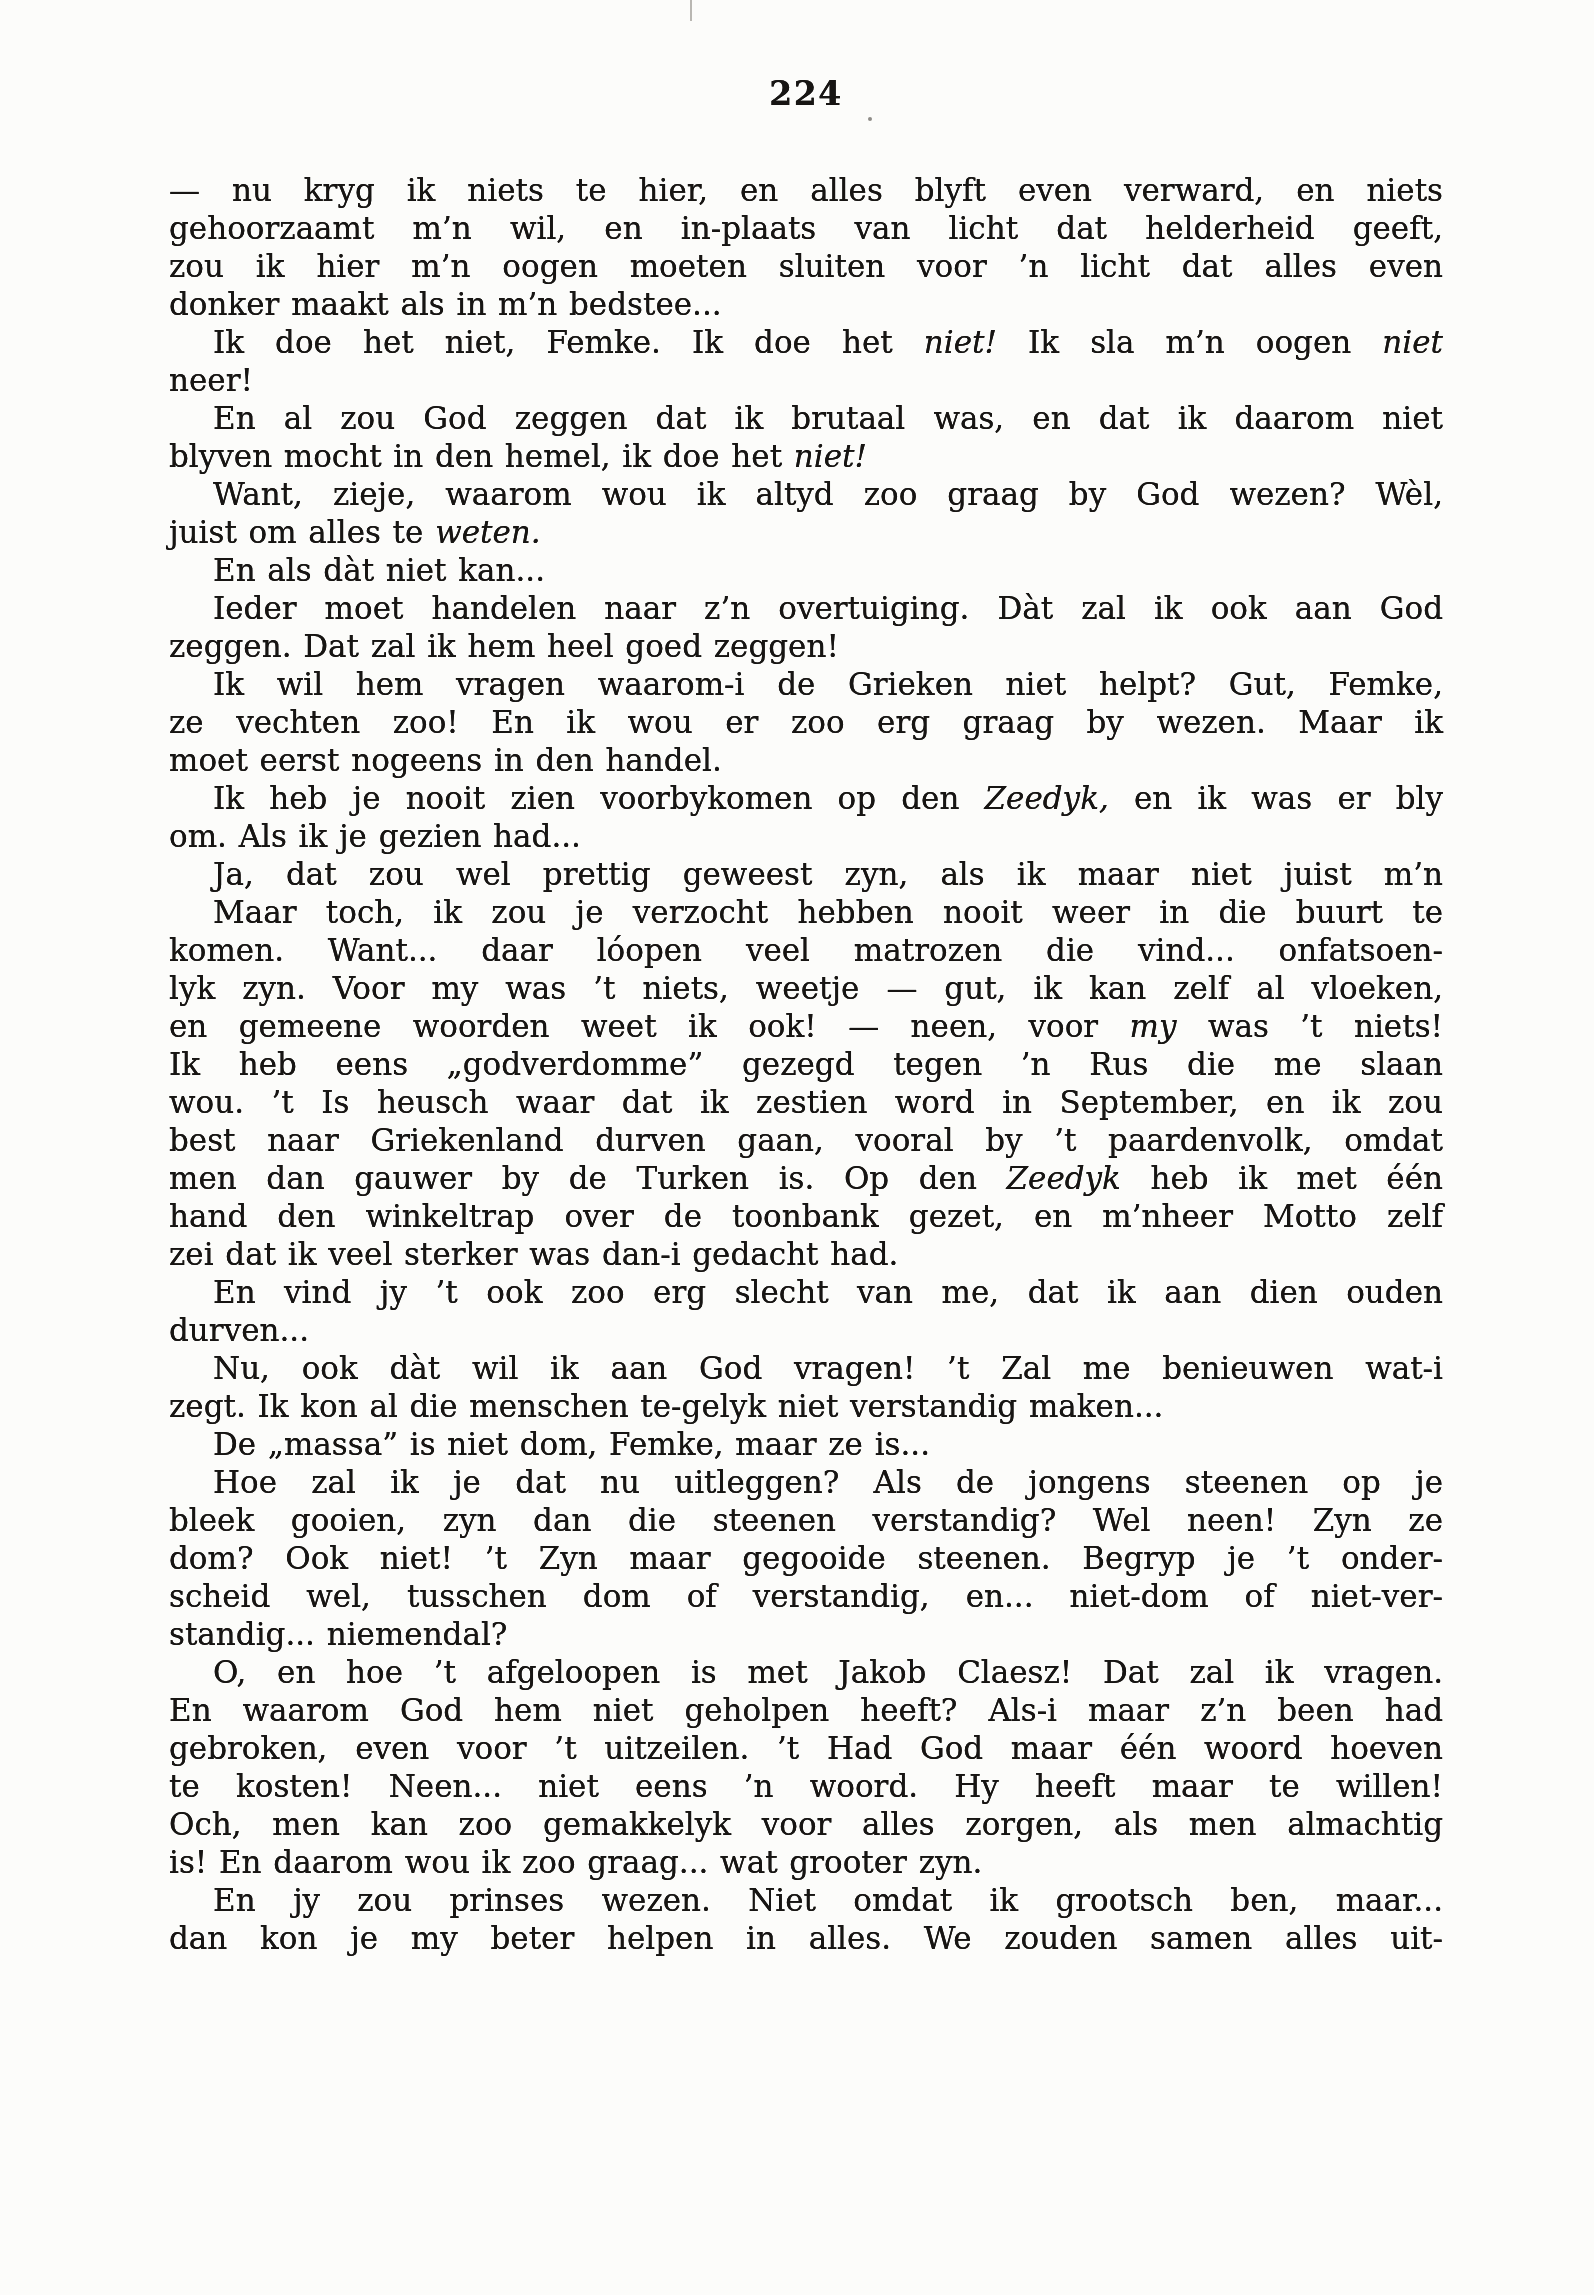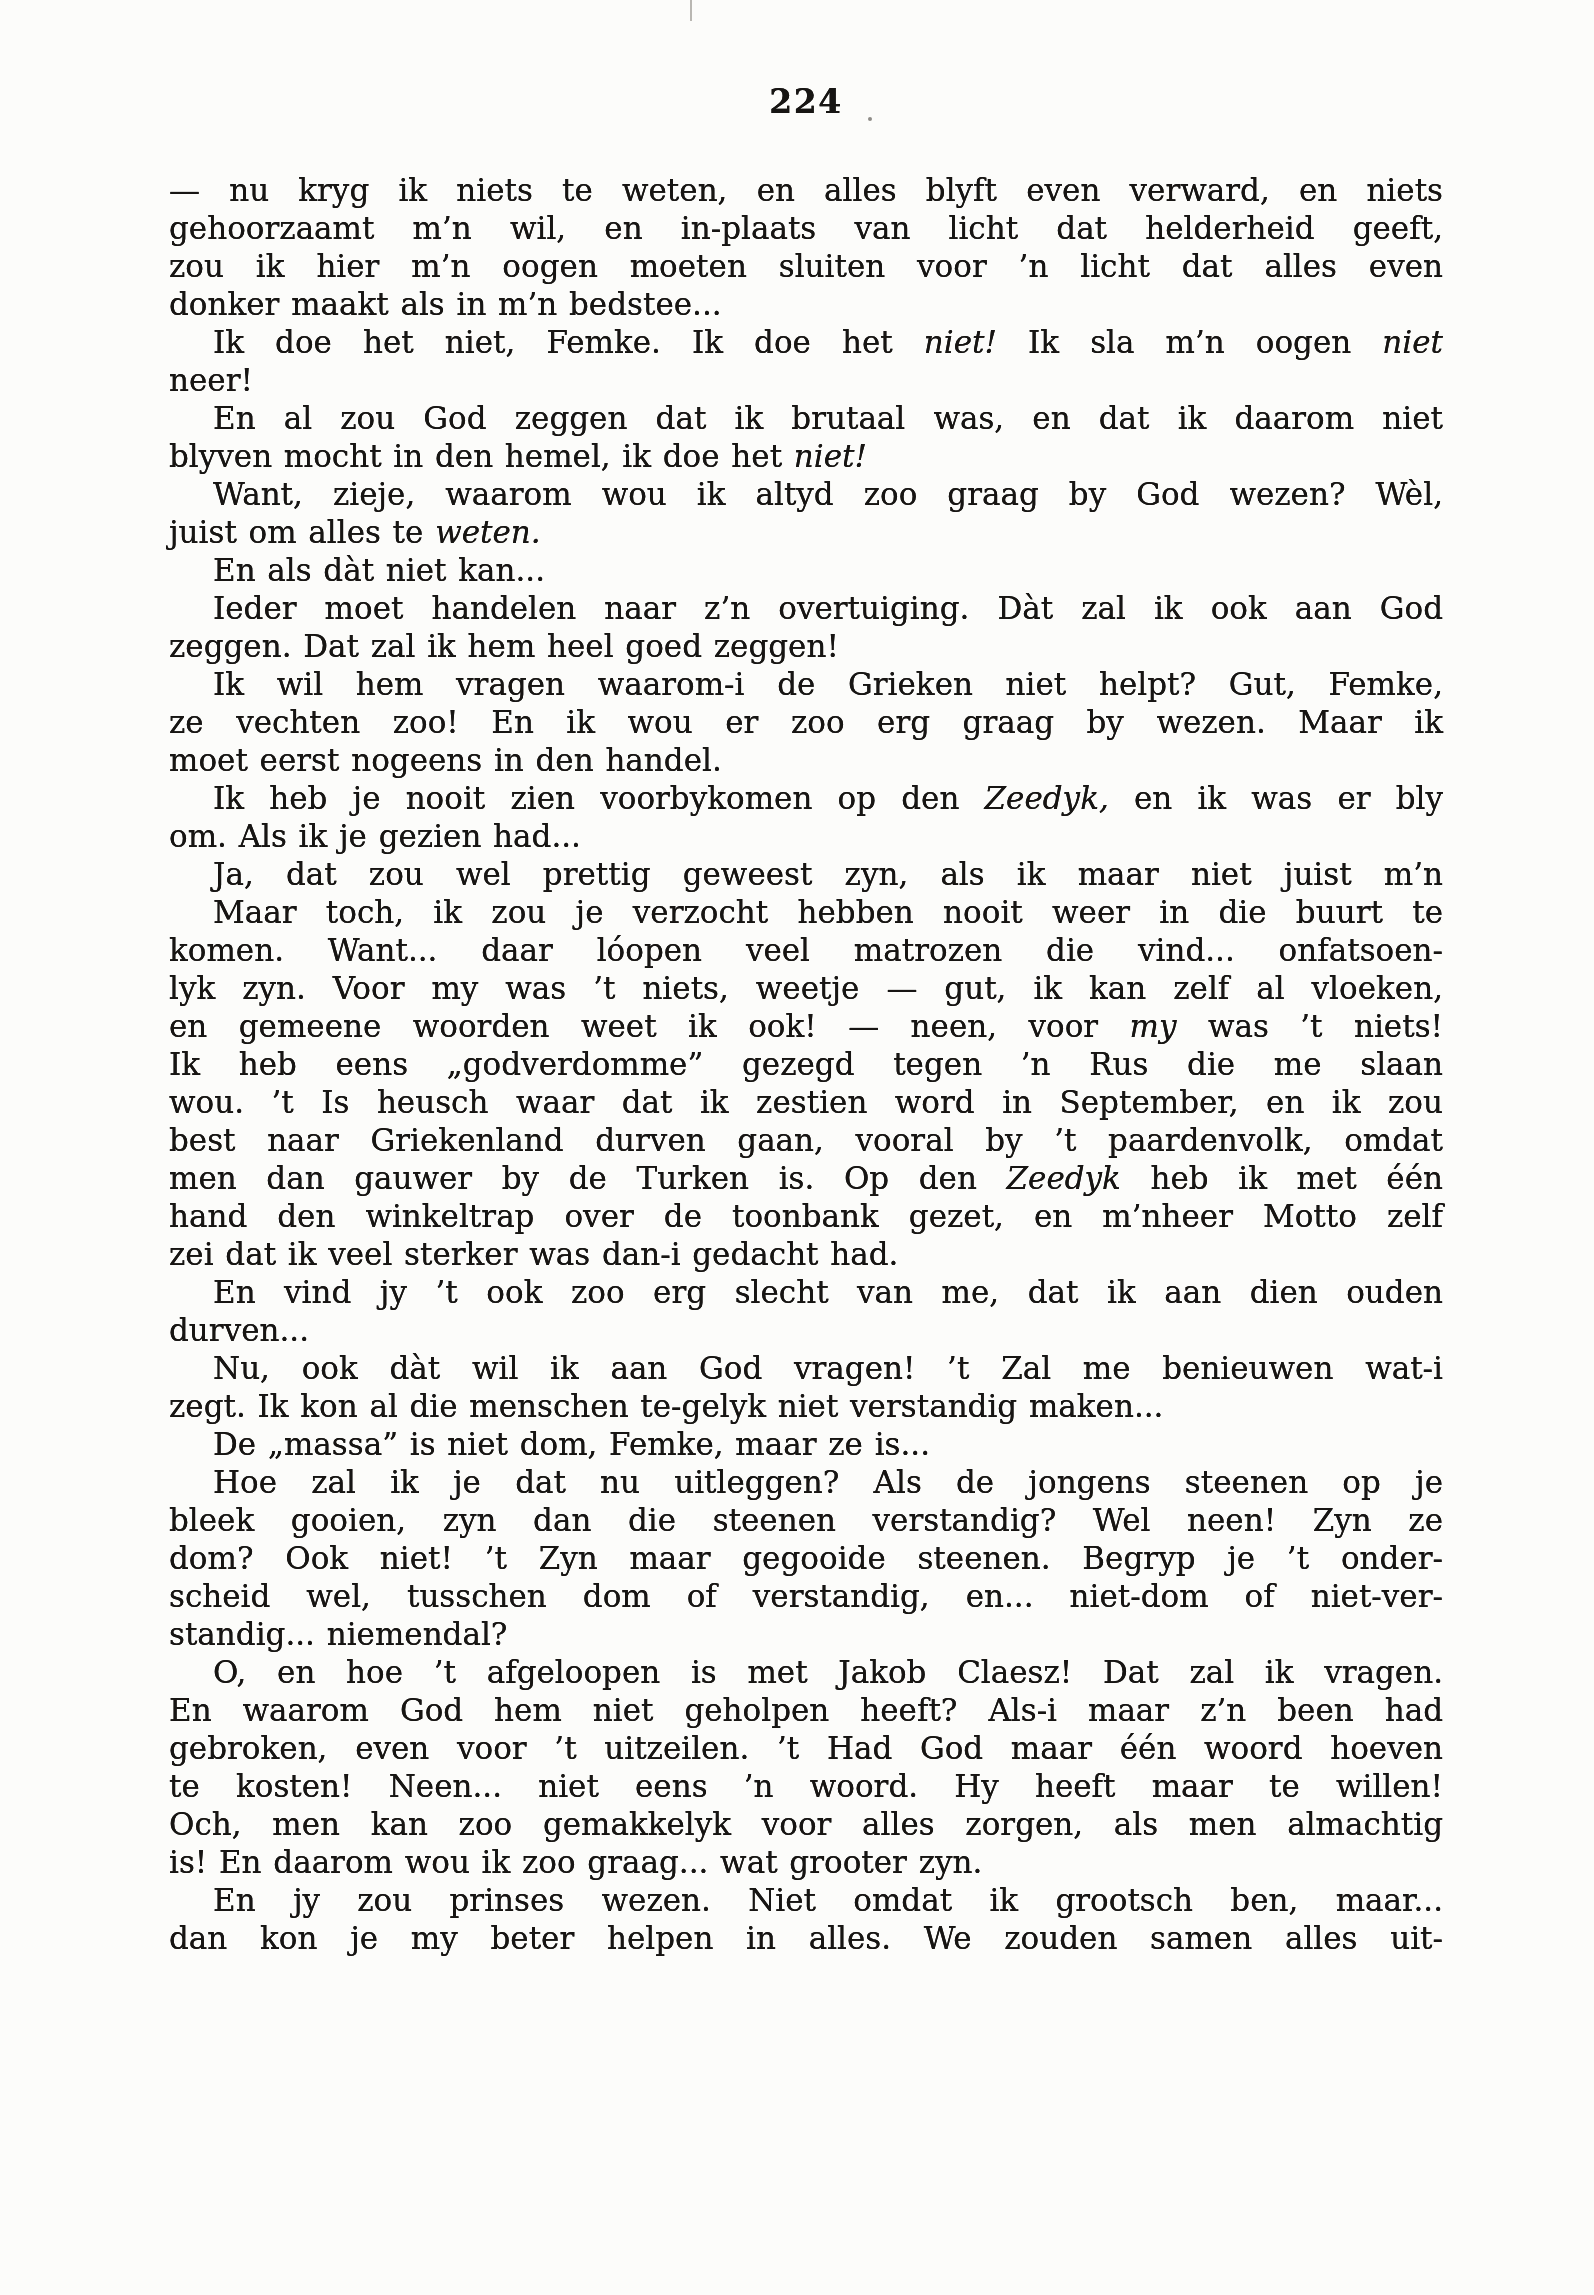--- a/index.html
+++ b/index.html
@@ -14,21 +14,21 @@
     color: #171513;
     position: relative;
     overflow: hidden;
   }
   .page {
     position: absolute;
     inset: 0;
   }
   .page-number {
     position: absolute;
-    top: 83px;
+    top: 75px;
     left: 169px;
     width: 1274px;
     text-align: center;
     font-size: 33px;
     font-weight: bold;
     letter-spacing: 1.6px;
     line-height: 37px;
     text-shadow: 0 0 0.5px currentColor;
   }
   .text-block {
@@ -79,21 +79,21 @@
 </style>
 </head>
 <body>
 
 <div class="page">
   <div class="speck-line"></div>
   <div class="speck-dot"></div>
   <div class="page-number">224</div>
   <div class="text-block">
       <div class="para">
-        <div class="line"><span>— nu kryg ik niets te weten, en alles blyft even verward, en niets</span></div>
+        <div class="line"><span>— nu kryg ik niets te hier, en alles blyft even verward, en niets</span></div>
         <div class="line"><span>gehoorzaamt m’n wil, en in-plaats van licht dat helderheid geeft,</span></div>
         <div class="line"><span>zou ik hier m’n oogen moeten sluiten voor ’n licht dat alles even</span></div>
         <div class="line flush"><span>donker maakt als in m’n bedstee...</span></div>
       </div>
       <div class="para">
         <div class="line first"><span>Ik doe het niet, Femke. Ik doe het </span><span class="it">niet!</span><span> Ik sla m’n oogen </span><span class="it">niet</span></div>
         <div class="line flush"><span>neer!</span></div>
       </div>
       <div class="para">
         <div class="line first"><span>En al zou God zeggen dat ik brutaal was, en dat ik daarom niet</span></div>

